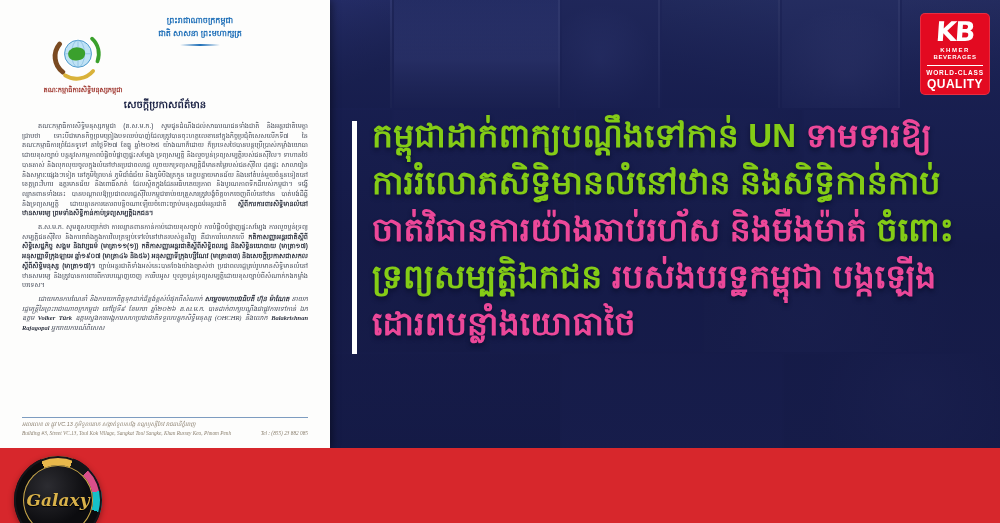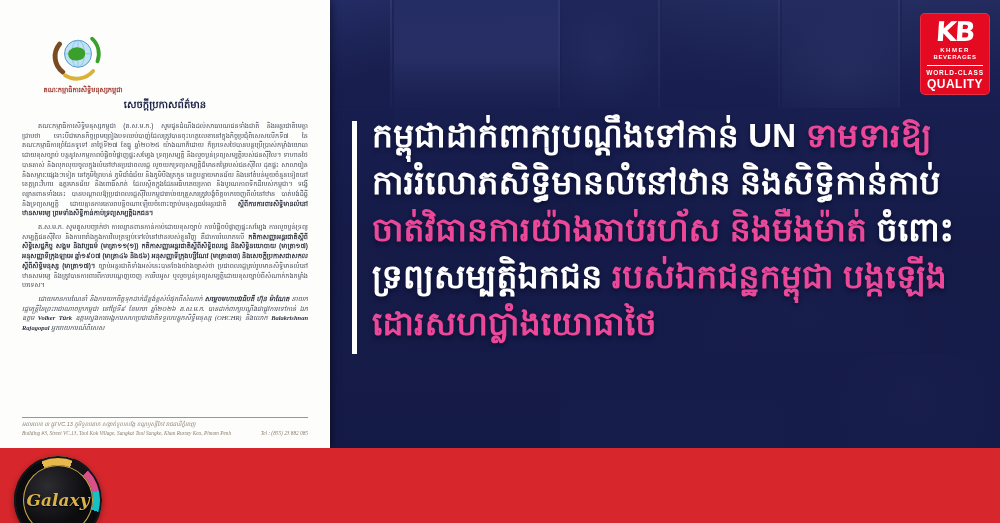--- a/index.html
+++ b/index.html
@@ -36,21 +36,21 @@
   .kb-n1 { font-size:6px; font-weight:bold; letter-spacing:1.5px; line-height:7px; }
   .kb-n2 { font-size:6px; font-weight:bold; letter-spacing:.6px; line-height:7px; }
   .kb-div { width:56px; height:1px; background:#fff; margin:4px 0 3px; }
   .kb-t1 { font-size:6.5px; font-weight:bold; letter-spacing:.8px; line-height:8px; }
   .kb-t2 { font-size:12px; font-weight:bold; letter-spacing:.5px; line-height:14px; }
 
   
   .accent-bar { position:absolute; left:352px; top:121px; width:5px; height:233px; background:#ffffff; }
   .headline { position:absolute; left:372px; top:112px; width:622px; font-weight:bold; font-size:33px; line-height:47px;
               text-shadow:0 3px 4px rgba(8,12,40,.65); letter-spacing:.2px; }
-  .hl-white { color:#ffffff; }
+  .hl-white { color:#84cc16; }
   .hl-yellow { color:#ec4899; }
 
   
   .paper { position:absolute; left:0; top:0; width:330px; height:448px; background:#fdfdfc; box-shadow:2px 0 8px rgba(0,0,0,.45); overflow:hidden; }
   .kingdom { position:absolute; left:115px; top:14px; width:170px; text-align:center; color:#1e6fb8; font-weight:bold; font-size:8px; line-height:13px; }
   .kingdom-flourish { width:40px; height:2px; margin:4px auto 0; background:linear-gradient(90deg, rgba(30,111,184,0), #1e6fb8, rgba(30,111,184,0)); border-radius:2px; }
   .chrc-logo { position:absolute; left:46px; top:30px; width:64px; height:54px; }
   .committee { position:absolute; left:8px; top:86px; width:150px; text-align:center; color:#a03830; font-weight:bold; font-size:6.6px; }
   .doc-title { position:absolute; left:0; top:98px; width:330px; text-align:center; color:#1d2446; font-weight:bold; font-size:10px; }
   .doc-body { position:absolute; left:22px; top:121px; width:286px; height:293px; overflow:hidden; color:#3c4250;
@@ -111,38 +111,43 @@
     <div>
       <span class="hl-white">កម្ពុជាដាក់ពាក្យបណ្តឹងទៅកាន់ UN </span><span class="hl-yellow">ទាមទារឱ្យ</span>
     </div>
     <div>
       <span class="hl-white">ការរំលោភសិទ្ធិមានលំនៅឋាន និងសិទ្ធិកាន់កាប់</span>
     </div>
     <div>
       <span class="hl-yellow">ចាត់វិធានការយ៉ាងឆាប់រហ័ស និងមឺងម៉ាត់</span><span class="hl-white"> ចំពោះ</span>
     </div>
     <div>
-      <span class="hl-white">ទ្រព្យសម្បត្តិឯកជន </span><span class="hl-yellow">របស់ឯកជន្ឋកម្ពុជា បង្កឡើង</span>
+      <span class="hl-white">ទ្រព្យសម្បត្តិឯកជន </span><span class="hl-yellow">របស់ងបរទ្ឋកម្ពុជា បង្កឡើង</span>
     </div>
     <div>
-      <span class="hl-yellow">ដោរសហប្លាំងយោធាថៃ</span>
+      <span class="hl-yellow">ដោរពបន្លាំងយោធាថៃ</span>
     </div>
   </div>
 
   <div class="paper">
     <svg class="chrc-logo" viewBox="0 0 100 100">
       <path d="M22 78 A 36 36 0 0 1 16 26" fill="none" stroke="#7a4a21" stroke-width="9" stroke-linecap="round"></path>
       <path d="M76 16 A 38 38 0 0 1 86 58" fill="none" stroke="#3aa02c" stroke-width="7" stroke-linecap="round"></path>
       <path d="M26 84 A 40 40 0 0 0 78 76" fill="none" stroke="#d9b23a" stroke-width="7" stroke-linecap="round"></path>
       <circle cx="50" cy="44" r="28" fill="#ffffff"></circle>
       <circle cx="50" cy="44" r="25" fill="#bfe2f5" stroke="#2e86c1" stroke-width="1.5"></circle>
       <path d="M25 44 H 75 M50 19 V 69" stroke="#7fb8dd" stroke-width="1.2" fill="none"></path>
       <ellipse cx="50" cy="44" rx="12" ry="25" fill="none" stroke="#7fb8dd" stroke-width="1.2"></ellipse>
       <path d="M34 38 q 9 -9 20 -5 q 11 3 9 13 q -2 10 -13 10 q -13 2 -17 -6 q -3 -7 1 -12 z" fill="#3aa02c"></path>
     </svg>
+    <div class="kingdom">
+      <div>ព្រះរាជាណាចក្រកម្ពុជា</div>
+      <div>ជាតិ សាសនា ព្រះមហាក្សត្រ</div>
+      <div class="kingdom-flourish"></div>
+    </div>
     <div class="committee">គណៈកម្មាធិការសិទ្ធិមនុស្សកម្ពុជា</div>
     <div class="doc-title">សេចក្តីប្រកាសព័ត៌មាន</div>
 
     <div class="doc-body">
       <p><span>គណៈកម្មាធិការសិទ្ធិមនុស្សកម្ពុជា (គ.ស.ម.ក.) សូមជូនដំណឹងដល់សាធារណជនទាំងជាតិ និងអន្តរជាតិមេត្តាជ្រាបថា ទោះបីជាមានកិច្ចព្រមព្រៀងបទឈប់បាញ់ដែលត្រូវបានចុះហត្ថលេខានៅក្នុងកិច្ចប្រជុំពិសេសលើកទី៧ នៃគណៈកម្មាធិការព្រំដែនទូទៅ នាថ្ងៃទី២៧ ខែធ្នូ ឆ្នាំ២០២៥ យ៉ាងណាក៏ដោយ ក៏ប្រទេសថៃបានបន្តប្រើប្រាស់កម្លាំងយោធាដោយខុសច្បាប់ បន្តនូវសកម្មភាពបំផ្លិចបំផ្លាញផ្ទះសម្បែង ទ្រព្យសម្បត្តិ និងលួចប្លន់ទ្រព្យសម្បត្តិរបស់ជនស៊ីវិល។ ទាហានថៃបានគាស់ និងលុកលុយចូលក្នុងលំនៅឋានប្រជាពលរដ្ឋ លួចយកទ្រព្យសម្បត្តិដ៏មានតម្លៃរបស់ជនស៊ីវិល ដុតផ្ទះ សាលារៀន និងសម្ភារៈផ្សេងៗទៀត នៅភូមិព្រៃចាន់ ភូមិជាំធំជ័យ និងភូមិបឹងត្រកួន ខេត្តបន្ទាយមានជ័យ និងនៅតំបន់មួយចំនួនទៀតនៅខេត្តព្រះវិហារ ឧត្តរមានជ័យ និងពោធិ៍សាត់ ដែលស្ថិតក្នុងដែនអធិបតេយ្យភាព និងបូរណភាពទឹកដីរបស់កម្ពុជា។ ទង្វើឈ្លានពានទាំងនេះ បានបណ្តាលឱ្យប្រជាពលរដ្ឋស៊ីវិលកម្ពុជារាប់រយគ្រួសារត្រូវបង្ខំចិត្តចាកចេញពីលំនៅឋាន បាត់បង់ដីធ្លី និងទ្រព្យសម្បត្តិ ដោយគ្មានការគោរពបន្តិចណាឡើយចំពោះច្បាប់មនុស្សធម៌អន្តរជាតិ </span><span class="doc-bold">ស្តីពីការការពារសិទ្ធិមានលំនៅឋានសមរម្យ ព្រមទាំងសិទ្ធិកាន់កាប់ទ្រព្យសម្បត្តិឯកជន។</span></p>
       <p><span>គ.ស.ម.ក. សូមគូសបញ្ជាក់ថា ការឈ្លានពានកាន់កាប់ដោយខុសច្បាប់ ការបំផ្លិចបំផ្លាញផ្ទះសម្បែង ការលួចប្លន់ទ្រព្យសម្បត្តិជនស៊ីវិល និងការរារាំងក្នុងការវិលត្រឡប់ទៅលំនៅឋានរបស់ខ្លួនវិញ គឺជាការរំលោភលើ </span><span class="doc-bold">កតិកាសញ្ញាអន្តរជាតិស្តីពីសិទ្ធិសេដ្ឋកិច្ច សង្គម និងវប្បធម៌ (មាត្រា១១(១)) កតិកាសញ្ញាអន្តរជាតិស្តីពីសិទ្ធិពលរដ្ឋ និងសិទ្ធិនយោបាយ (មាត្រា១៧) អនុសញ្ញាទីក្រុងឡាអេ ឆ្នាំ១៩០៧ (មាត្រា៤៦ និង៥៦) អនុសញ្ញាទីក្រុងហ្សឺណែវ (មាត្រា៣៣) និងសេចក្តីប្រកាសជាសកលស្តីពីសិទ្ធិមនុស្ស (មាត្រា១៧)។ </span><span>ច្បាប់អន្តរជាតិទាំងអស់នេះបានចែងយ៉ាងច្បាស់ថា ប្រជាពលរដ្ឋគ្រប់រូបមានសិទ្ធិមានលំនៅឋានសមរម្យ និងត្រូវបានការពារពីការបណ្តេញចេញ ការរឹបអូស ឬលួចប្លន់ទ្រព្យសម្បត្តិដោយខុសច្បាប់ពីសំណាក់កងកម្លាំងបរទេស។</span></p>
       <p class="p-italic"><span>ដោយមានការណែនាំ និងការយកចិត្តទុកដាក់ដ៏ខ្ពង់ខ្ពស់បំផុតពីសំណាក់ </span><span class="doc-bold">សម្តេចមហាបវរធិបតី ហ៊ុន ម៉ាណែត</span><span> នាយករដ្ឋមន្ត្រីនៃព្រះរាជាណាចក្រកម្ពុជា នៅថ្ងៃទី៩ ខែមករា ឆ្នាំ២០២៦ គ.ស.ម.ក. បានដាក់ពាក្យបណ្តឹងជាផ្លូវការទៅកាន់ ឯកឧត្តម </span><span class="doc-bold">Volker Türk</span><span> ឧត្តមស្នងការអង្គការសហប្រជាជាតិទទួលបន្ទុកសិទ្ធិមនុស្ស (OHCHR) និងលោក </span><span class="doc-bold">Balakrishnan Rajagopal</span><span> អ្នករាយការណ៍ពិសេស</span></p>
     </div>
 
     <div class="footer-rule"></div>

